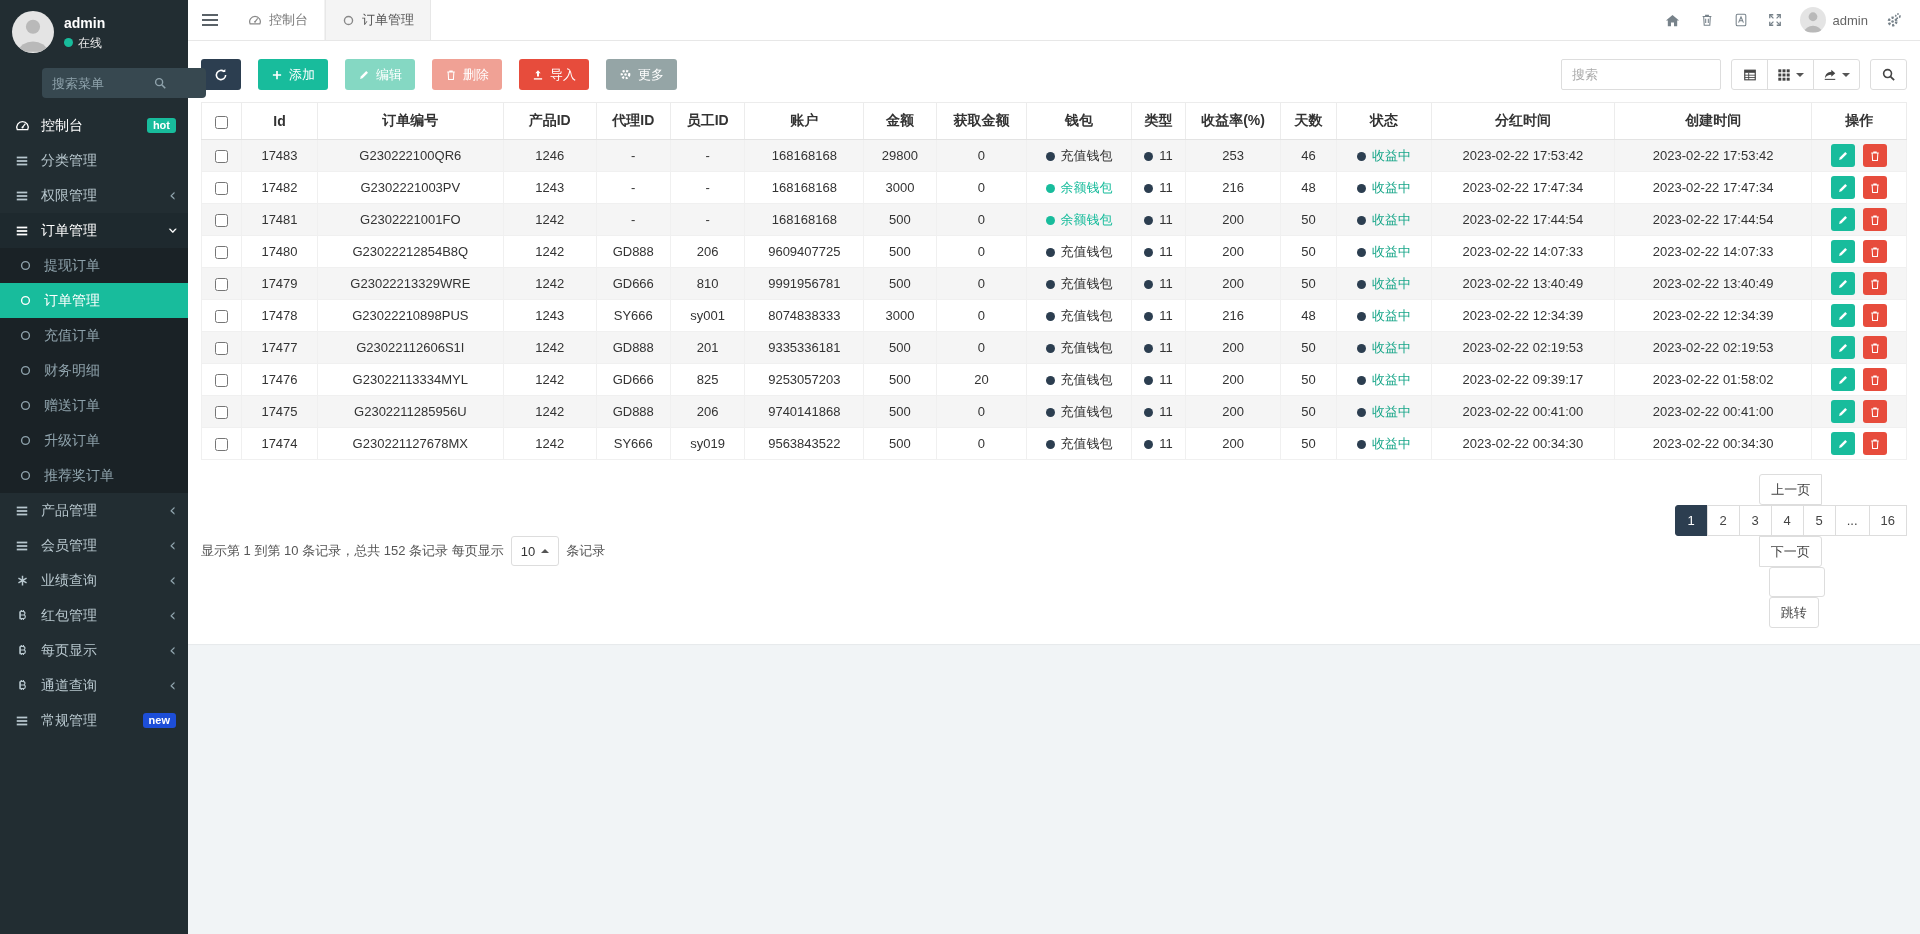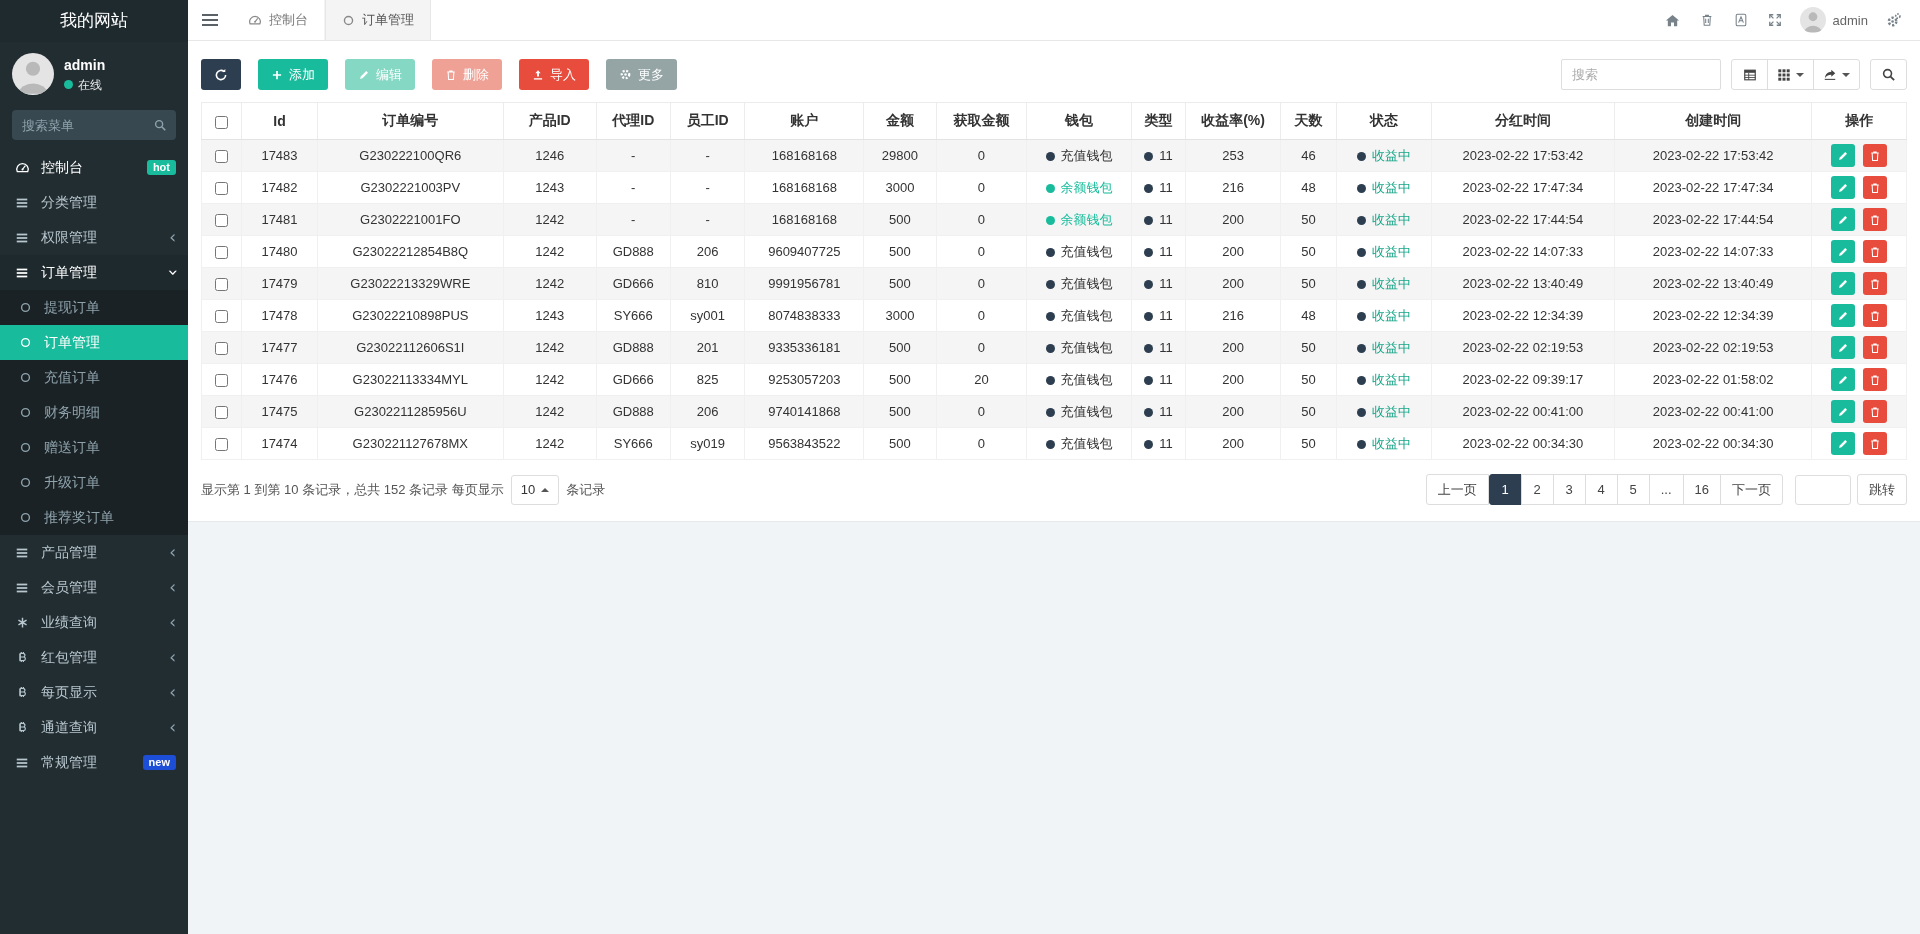--- a/index.html
+++ b/index.html
@@ -14,21 +14,21 @@
   
   .sidebar { position:fixed; left:0; top:0; width:188px; height:934px; background:#222d32; color:#b8c7ce; z-index:10; }
   .logo { height:42px; line-height:42px; text-align:center; color:#fff; font-size:17px; background:#1f2a2f; }
   .user-panel { display:flex; align-items:center; gap:10px; padding:11px 12px 9px; }
   .avatar { width:42px; height:42px; border-radius:50%; background:#e4e4e4; overflow:hidden; flex:none; }
   .user-meta { line-height:1.5; }
   .user-name { color:#fff; font-weight:bold; font-size:14px; }
   .user-status { font-size:12px; color:#eee; display:flex; align-items:center; gap:5px; }
   .online-dot { width:9px; height:9px; border-radius:50%; background:#18bc9c; display:inline-block; }
   .sidebar-search { margin:6px 12px 10px; position:relative; }
-  .sidebar-search input { width:100%; height:30px; background:#374850; border:none; border-radius:4px; color:#ccc; padding:0 30px 0 10px; font-size:13px; outline:none; }
+  .sidebar-search input { width:100%; height:30px; background:#374850; border:none; border-radius:4px; color:#ccc; padding:0 30px 0 10px; font-size:13px; outline:none;margin-left:30px; }
   .sidebar-search input::placeholder { color:#8fa3ac; }
   .sidebar-search .s-search-icon { position:absolute; right:9px; top:8px; color:#8fa3ac; }
   .menu { }
   .sidebar-item { height:35px; display:flex; align-items:center; padding:0 12px; font-size:14px; cursor:pointer; color:#b8c7ce; }
   .sidebar-item .s-icon { width:20px; margin-right:9px; display:flex; justify-content:center; color:inherit; }
   .sidebar-item.bright { color:#fff; }
   .sidebar-item.open { background:#1e292e; color:#fff; }
   .badge { margin-left:auto; font-size:11px; font-weight:bold; color:#fff; padding:2px 6px; border-radius:3px; line-height:1; }
   .badge-hot { background:#18bc9c; }
   .badge-new { background:#1d4ed8; }
@@ -87,33 +87,32 @@
   .teal-text { color:#18bc9c; }
   .status-text { color:#18a689; }
   .act-btn { width:24px; height:23px; border:none; border-radius:3px; display:inline-flex; align-items:center; justify-content:center; color:#fff; cursor:pointer; margin:0 2px; vertical-align:middle; }
   .act-edit { background:#18bc9c; }
   .act-del { background:#e74c3c; }
   .grid input[type=checkbox] { width:13px; height:13px; margin:0; vertical-align:middle; }
 
   
   .table-footer { display:flex; align-items:center; margin-top:14px; font-size:13px; color:#555; }
   .page-size-btn { border:1px solid #ddd; background:#fff; height:30px; padding:0 9px; margin:0 7px; display:inline-flex; align-items:center; gap:6px; border-radius:3px; color:#333; cursor:pointer; font-size:13px; font-family:inherit; }
-  .pagination { margin-left:auto; display:flex; align-items:center; }
+  .pagination { margin-left:auto; display:flex; align-items:center;flex-direction:column; }
   .page-btn { min-width:33px; height:31px; padding:0 11px; border:1px solid #ddd; background:#fff; display:inline-flex; align-items:center; justify-content:center; margin-left:-1px; color:#444; cursor:pointer; font-size:13px; font-family:inherit; }
   .page-btn:first-child { border-radius:3px 0 0 3px; margin-left:0; }
   .page-btn.last { border-radius:0 3px 3px 0; }
   .page-btn.active { background:#2c3e50; border-color:#2c3e50; color:#fff; }
   .jump-input { width:56px; height:30px; border:1px solid #ddd; border-radius:3px; margin-left:12px; outline:none; padding:0 6px; font-family:inherit; }
   .jump-btn { height:31px; padding:0 11px; border:1px solid #ddd; background:#fff; border-radius:3px; margin-left:6px; color:#444; cursor:pointer; font-size:13px; font-family:inherit; }
 </style>
 </head>
 <body>
 
 <div class="sidebar">
-  <div class="logo">我的网站</div>
   <div class="user-panel">
     <div class="avatar">
       <svg viewBox="0 0 16 16" width="42" height="42">
           <circle cx="8" cy="6" r="2.7" fill="#b9b9b9"></circle>
           <path d="M2.3 15.5a5.8 4.8 0 0 1 11.4 0z" fill="#b9b9b9"></path>
         </svg>
     </div>
     <div class="user-meta">
       <div class="user-name">admin</div>
       <div class="user-status">

